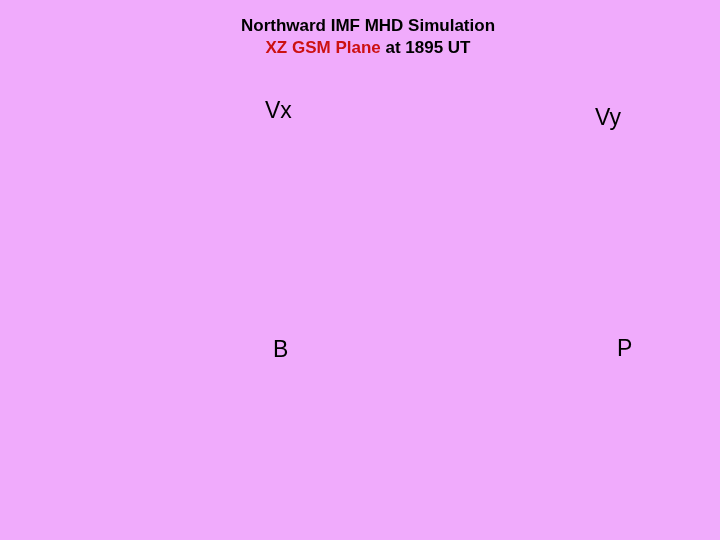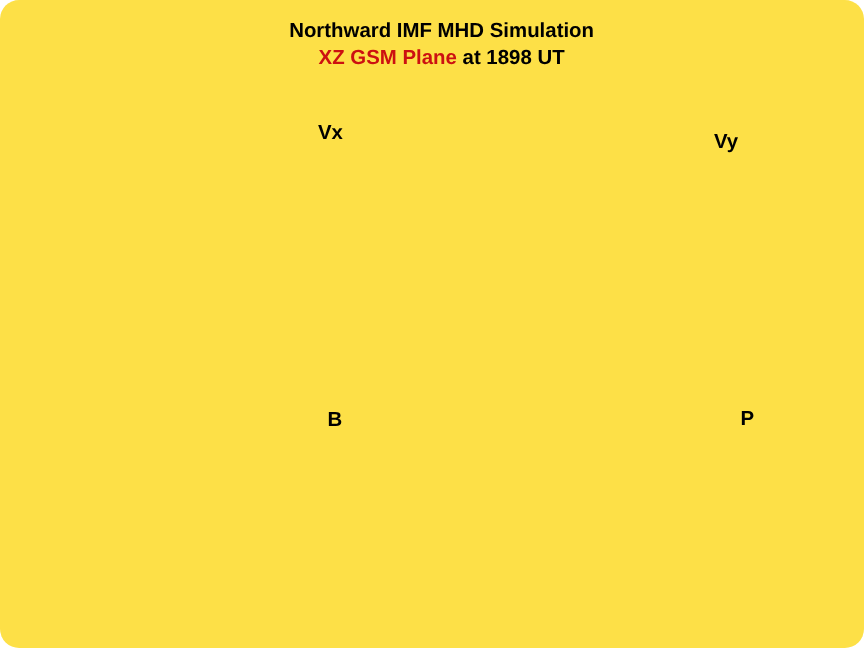--- a/index.html
+++ b/index.html
@@ -10,59 +10,58 @@
     width: 720px;
     height: 540px;
     background: #ffffff;
     overflow: hidden;
     position: relative;
     font-family: "Liberation Sans", "DejaVu Sans", sans-serif;
   }
   .slide {
     position: absolute;
     inset: 0;
-    background: #fde047;
-    border-radius: 16px;
+    background: #f0abfc;
   }
   .slide-title {
     position: absolute;
     top: 15px;
     left: 8px;           
     width: 720px;
     text-align: center;
     font-weight: bold;
     font-size: 17px;
     line-height: 22px;
     color: #000000;
     white-space: nowrap;
   }
   .title-red {
     color: #cc1111;
   }
   .panel-label {
     position: absolute;
-    font-weight: bold;
-    font-size: 17px;
+    font-weight: normal;
+    font-size: 23px;
     line-height: 17px;
     color: #000000;
     white-space: nowrap;
   }
   .panel-label.vx { left: 265px; top: 102px; }
   .panel-label.vy { left: 595px; top: 109px; }
   .panel-label.b  { left: 273px; top: 341px; }
   .panel-label.p  { left: 617px; top: 340px; }
 </style>
 </head>
 <body>
 
 <div class="slide">
 
   <div class="slide-title">
     <div>Northward IMF MHD Simulation</div>
-    <div><span class="title-red">XZ GSM Plane</span><span> at 1898 UT</span></div>
+    <div><span class="title-red">XZ GSM Plane</span><span> at 1895 UT</span></div>
   </div>
 
   <span class="panel-label vx">Vx</span>
 
   <span class="panel-label vy">Vy</span>
 
   <span class="panel-label b">B</span>
 
   <span class="panel-label p">P</span>
 

